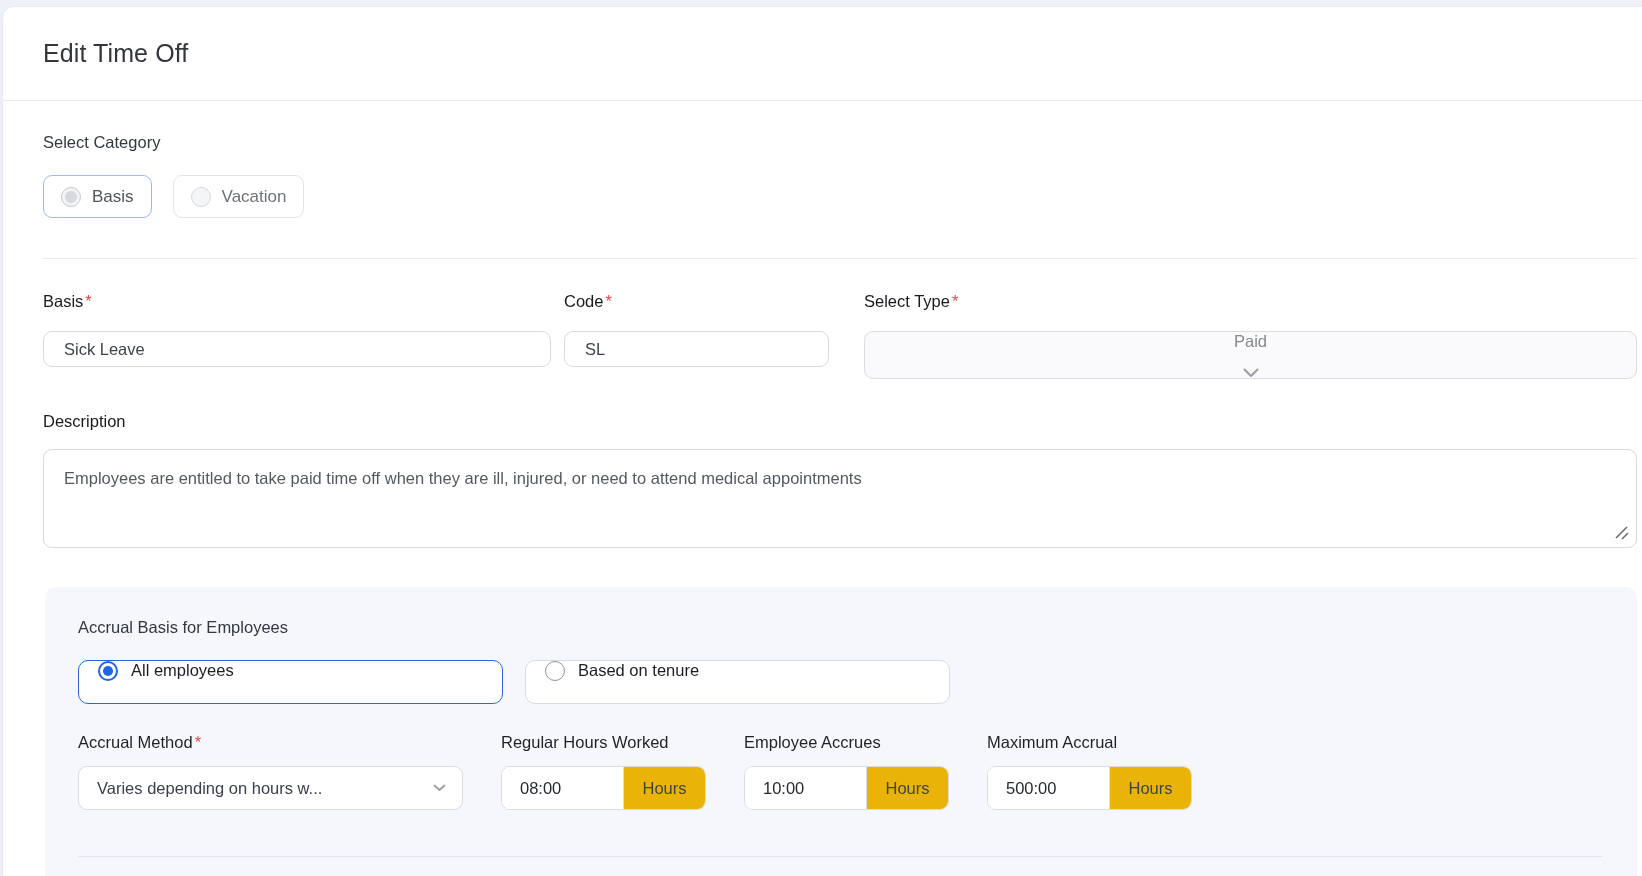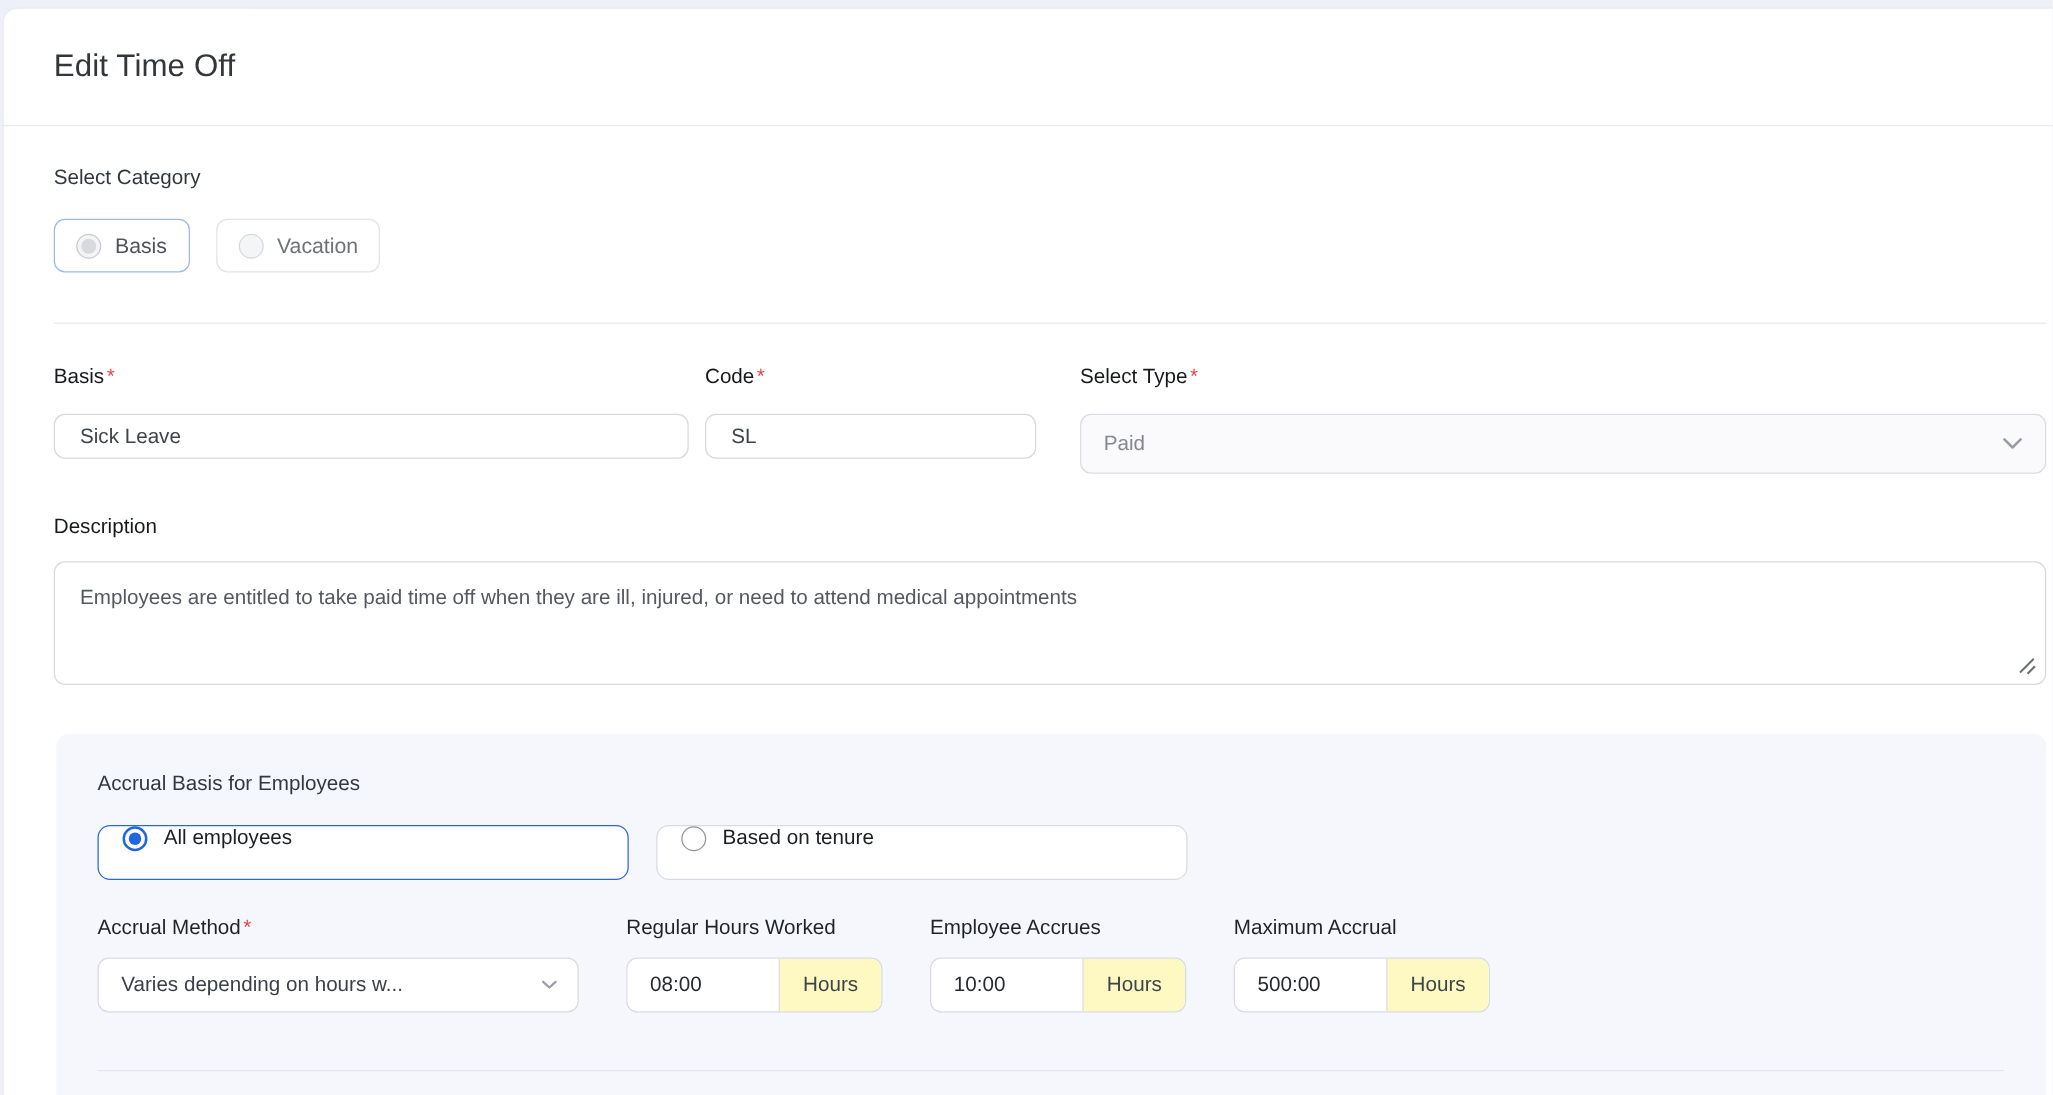--- a/index.html
+++ b/index.html
@@ -57,21 +57,21 @@
     padding: 0 20px; font-size: 16.5px; color: #3f444b;
     font-family: inherit; background: #fff; outline: none;
   }
   .w-name { width: 508px; }
   .w-code { width: 265px; margin-left: 13px; }
   .w-type { flex: 1; margin-left: 35px; }
   .select-box {
     margin-top: 20px; height: 48px;
     border: 1px solid #dcdde2; border-radius: 9px;
     display: flex; align-items: center; justify-content: space-between;
-    padding: 0 18px; font-size: 16.5px; cursor: pointer; background: #fff;
+    padding: 0 18px; font-size: 16.5px; cursor: pointer; background: #fff; flex-direction: column;
   }
   .select-box.disabled { background: #fafafc; color: #85888e; cursor: default; }
   .chev { flex: 0 0 auto; }
 
   .description-section { margin-top: 32px; }
   .textarea-wrap { position: relative; margin-top: 18px; }
   textarea.desc {
     display: block; width: 100%; height: 99px; resize: none;
     border: 1px solid #d8dade; border-radius: 9px;
     padding: 16px 20px; font-size: 16.5px; color: #545960;
@@ -108,21 +108,21 @@
   .input-group {
     margin-top: 14px; height: 44px; display: flex;
     border: 1px solid #d9dbe0; border-radius: 9px; overflow: hidden;
     background: #fff;
   }
   .input-group input {
     width: 121px; border: none; outline: none; padding: 0 0 0 18px;
     font-size: 16.5px; color: #26292e; font-family: inherit; background: #fff;
   }
   .addon {
-    flex: 1; background: #fef9c3; border-left: 1px solid #dcdee3;
+    flex: 1; background: #eab308; border-left: 1px solid #dcdee3;
     display: flex; align-items: center; justify-content: center;
     font-size: 16.5px; color: #3f444b;
   }
   .panel-divider { height: 1px; background: #e3e5ec; margin-top: 46px; }
 </style>
 </head>
 <body>
 
 <div class="card">
 

